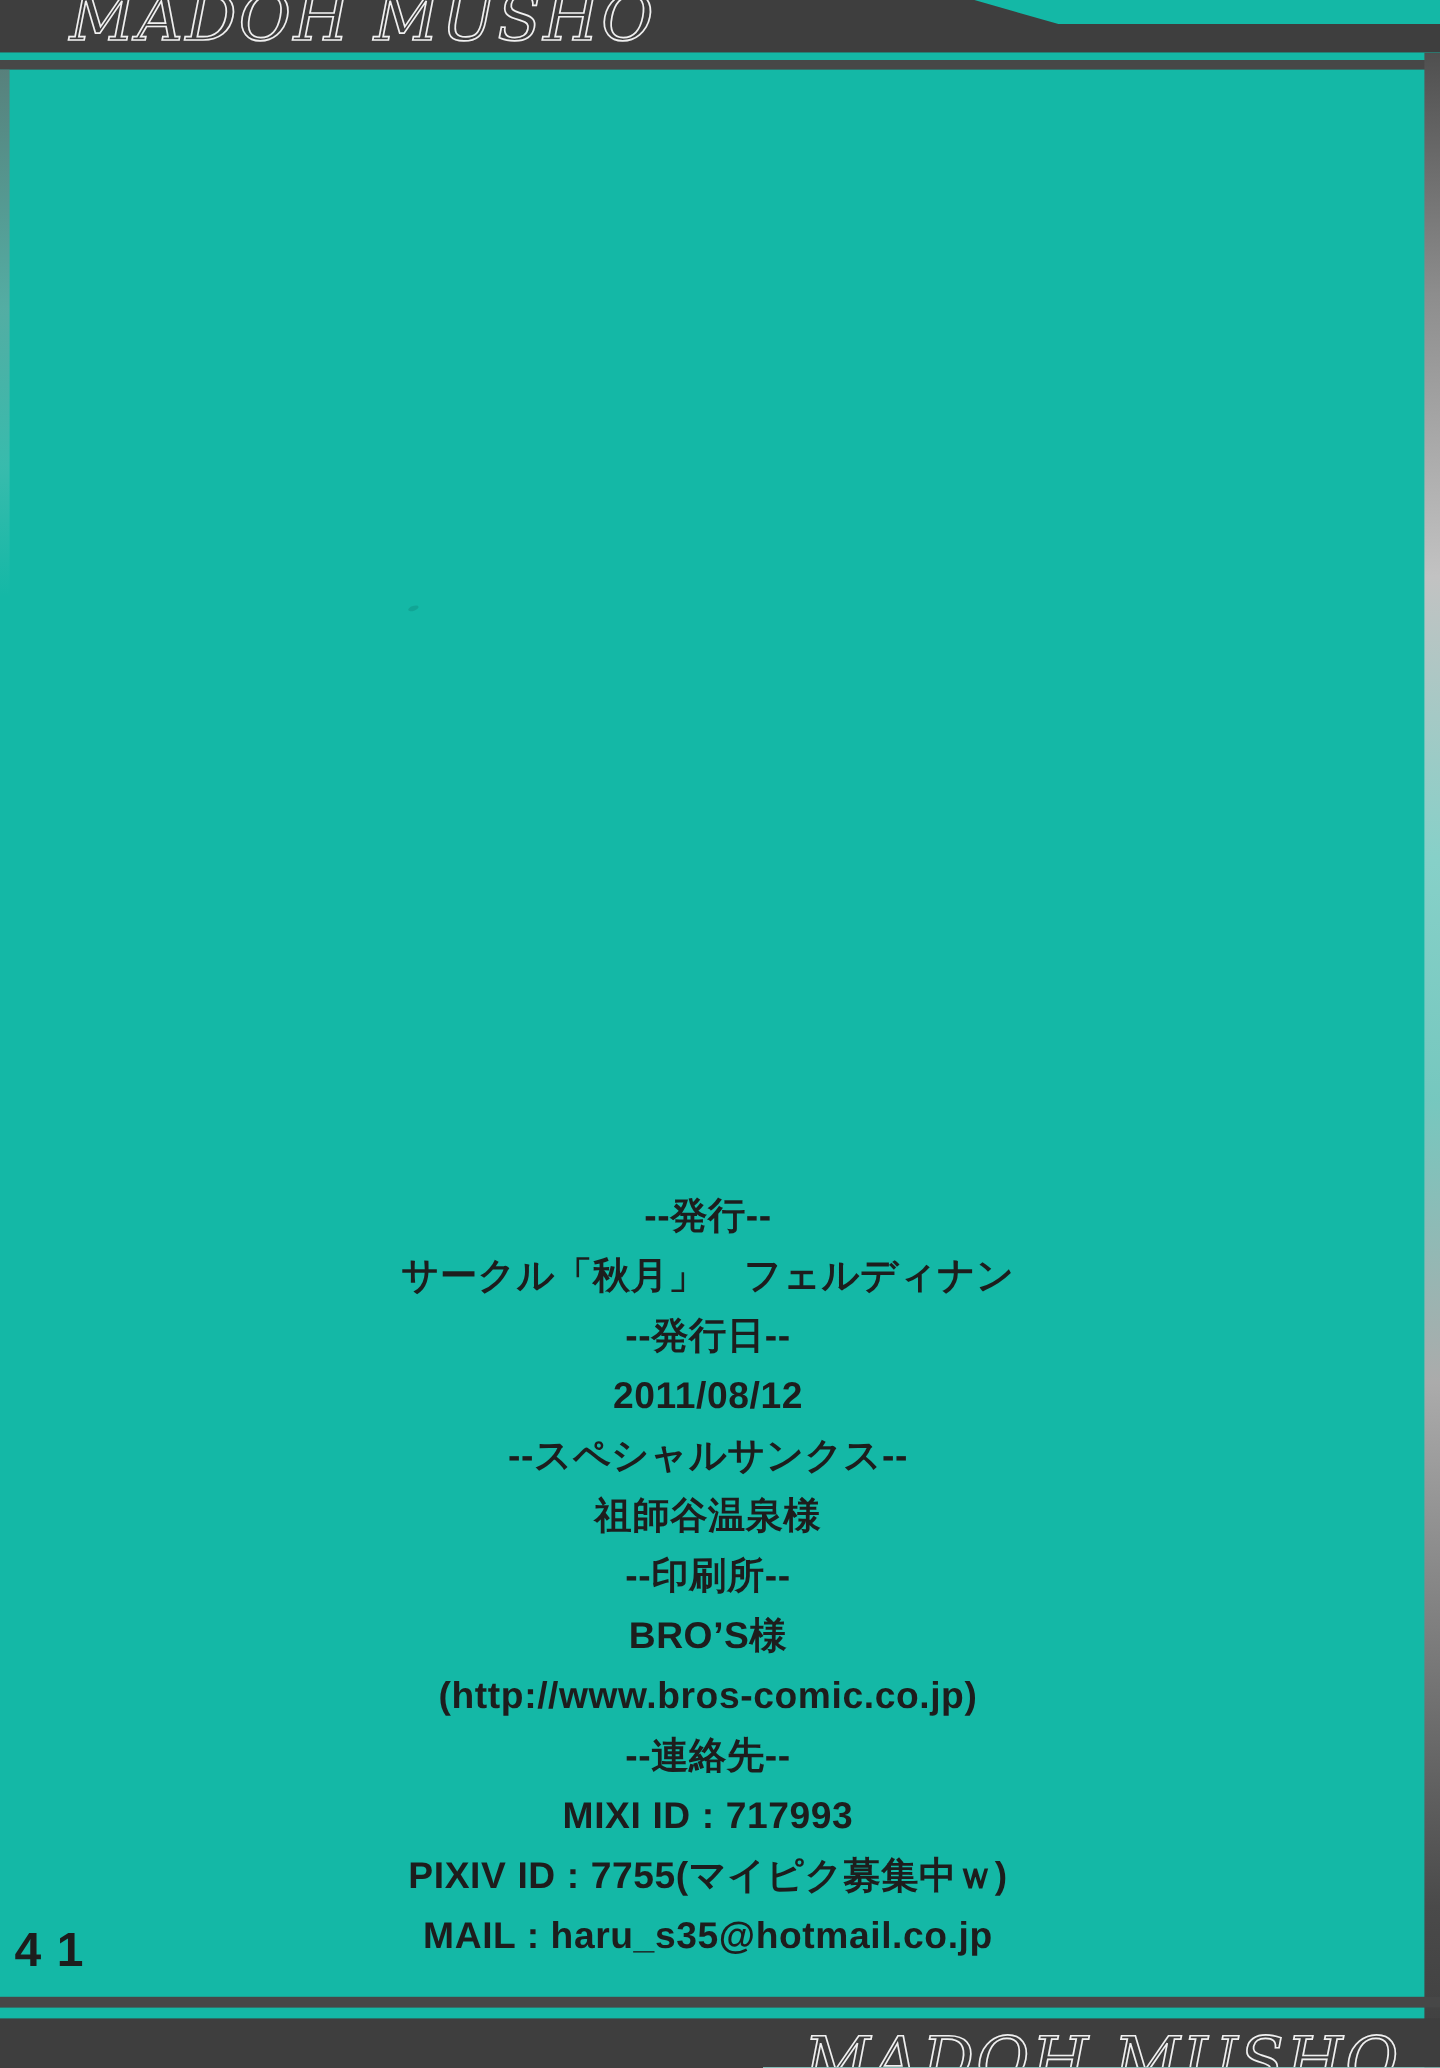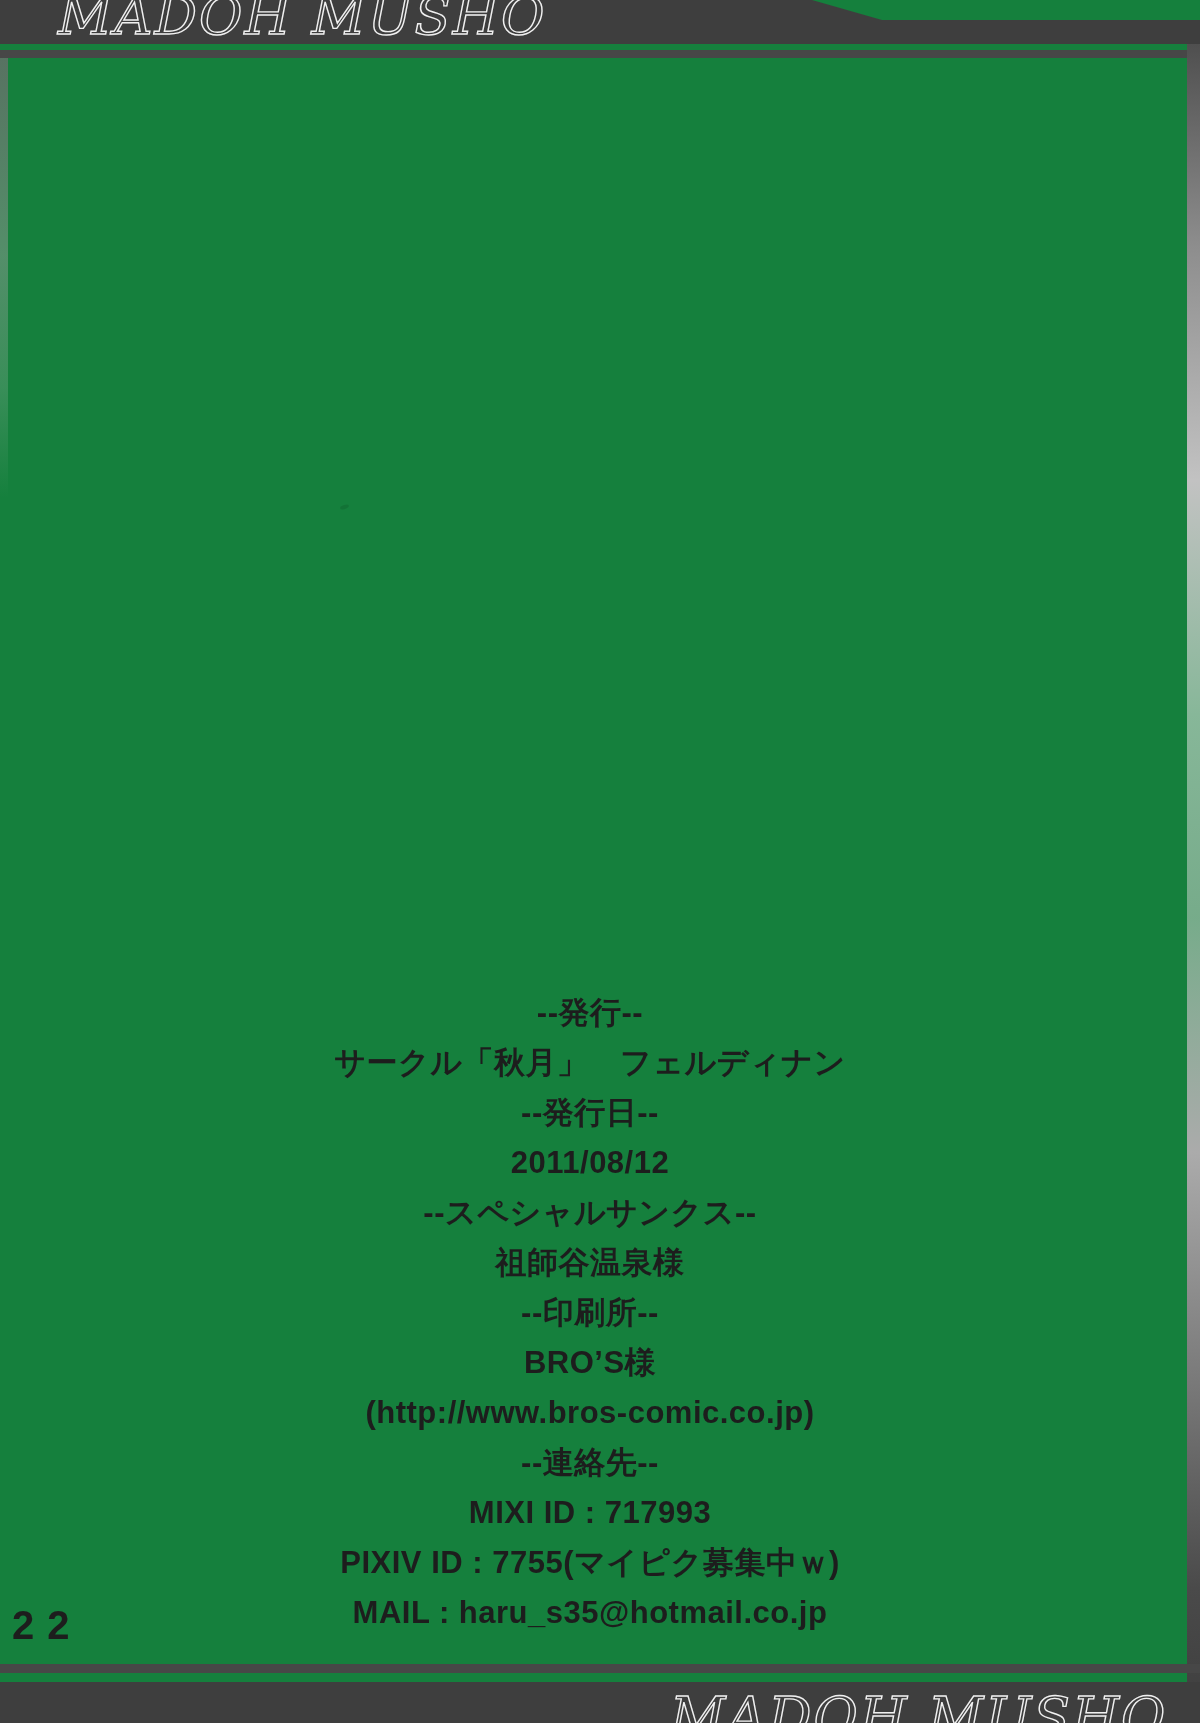--- a/index.html
+++ b/index.html
@@ -1,20 +1,20 @@
 <!DOCTYPE html>
 <html><head>
 <meta charset="utf-8">
 <style>
   html,body{margin:0;padding:0;background:#e8e8e8;}
   .page{
     position:relative;
     width:1200px;height:1723px;
     margin:0 auto;
-    background:#15803d;
+    background:#14b8a6;
     overflow:hidden;
     font-family:"Liberation Sans","DejaVu Sans",sans-serif;
   }
 
   
   .ornate{
     position:absolute;
     font-family:"DejaVu Serif","Liberation Serif",serif;
     font-style:italic;
     font-weight:400;
@@ -125,21 +125,21 @@
     <div class="line">祖師谷温泉様</div>
     <div class="line">--印刷所--</div>
     <div class="line">BRO’S様</div>
     <div class="line">(http://www.bros-comic.co.jp)</div>
     <div class="line">--連絡先--</div>
     <div class="line">MIXI ID : 717993</div>
     <div class="line">PIXIV ID : 7755(マイピク募集中ｗ)</div>
     <div class="line">MAIL : haru_s35@hotmail.co.jp</div>
   </div>
 
-  <div class="page-number">22</div>
+  <div class="page-number">41</div>
 
   <div class="bottom-rule"></div>
 
   <div class="footer-band">
     <div class="ornate">MADOH MUSHO</div>
   </div>
 
 </div>
 
 </body></html>

